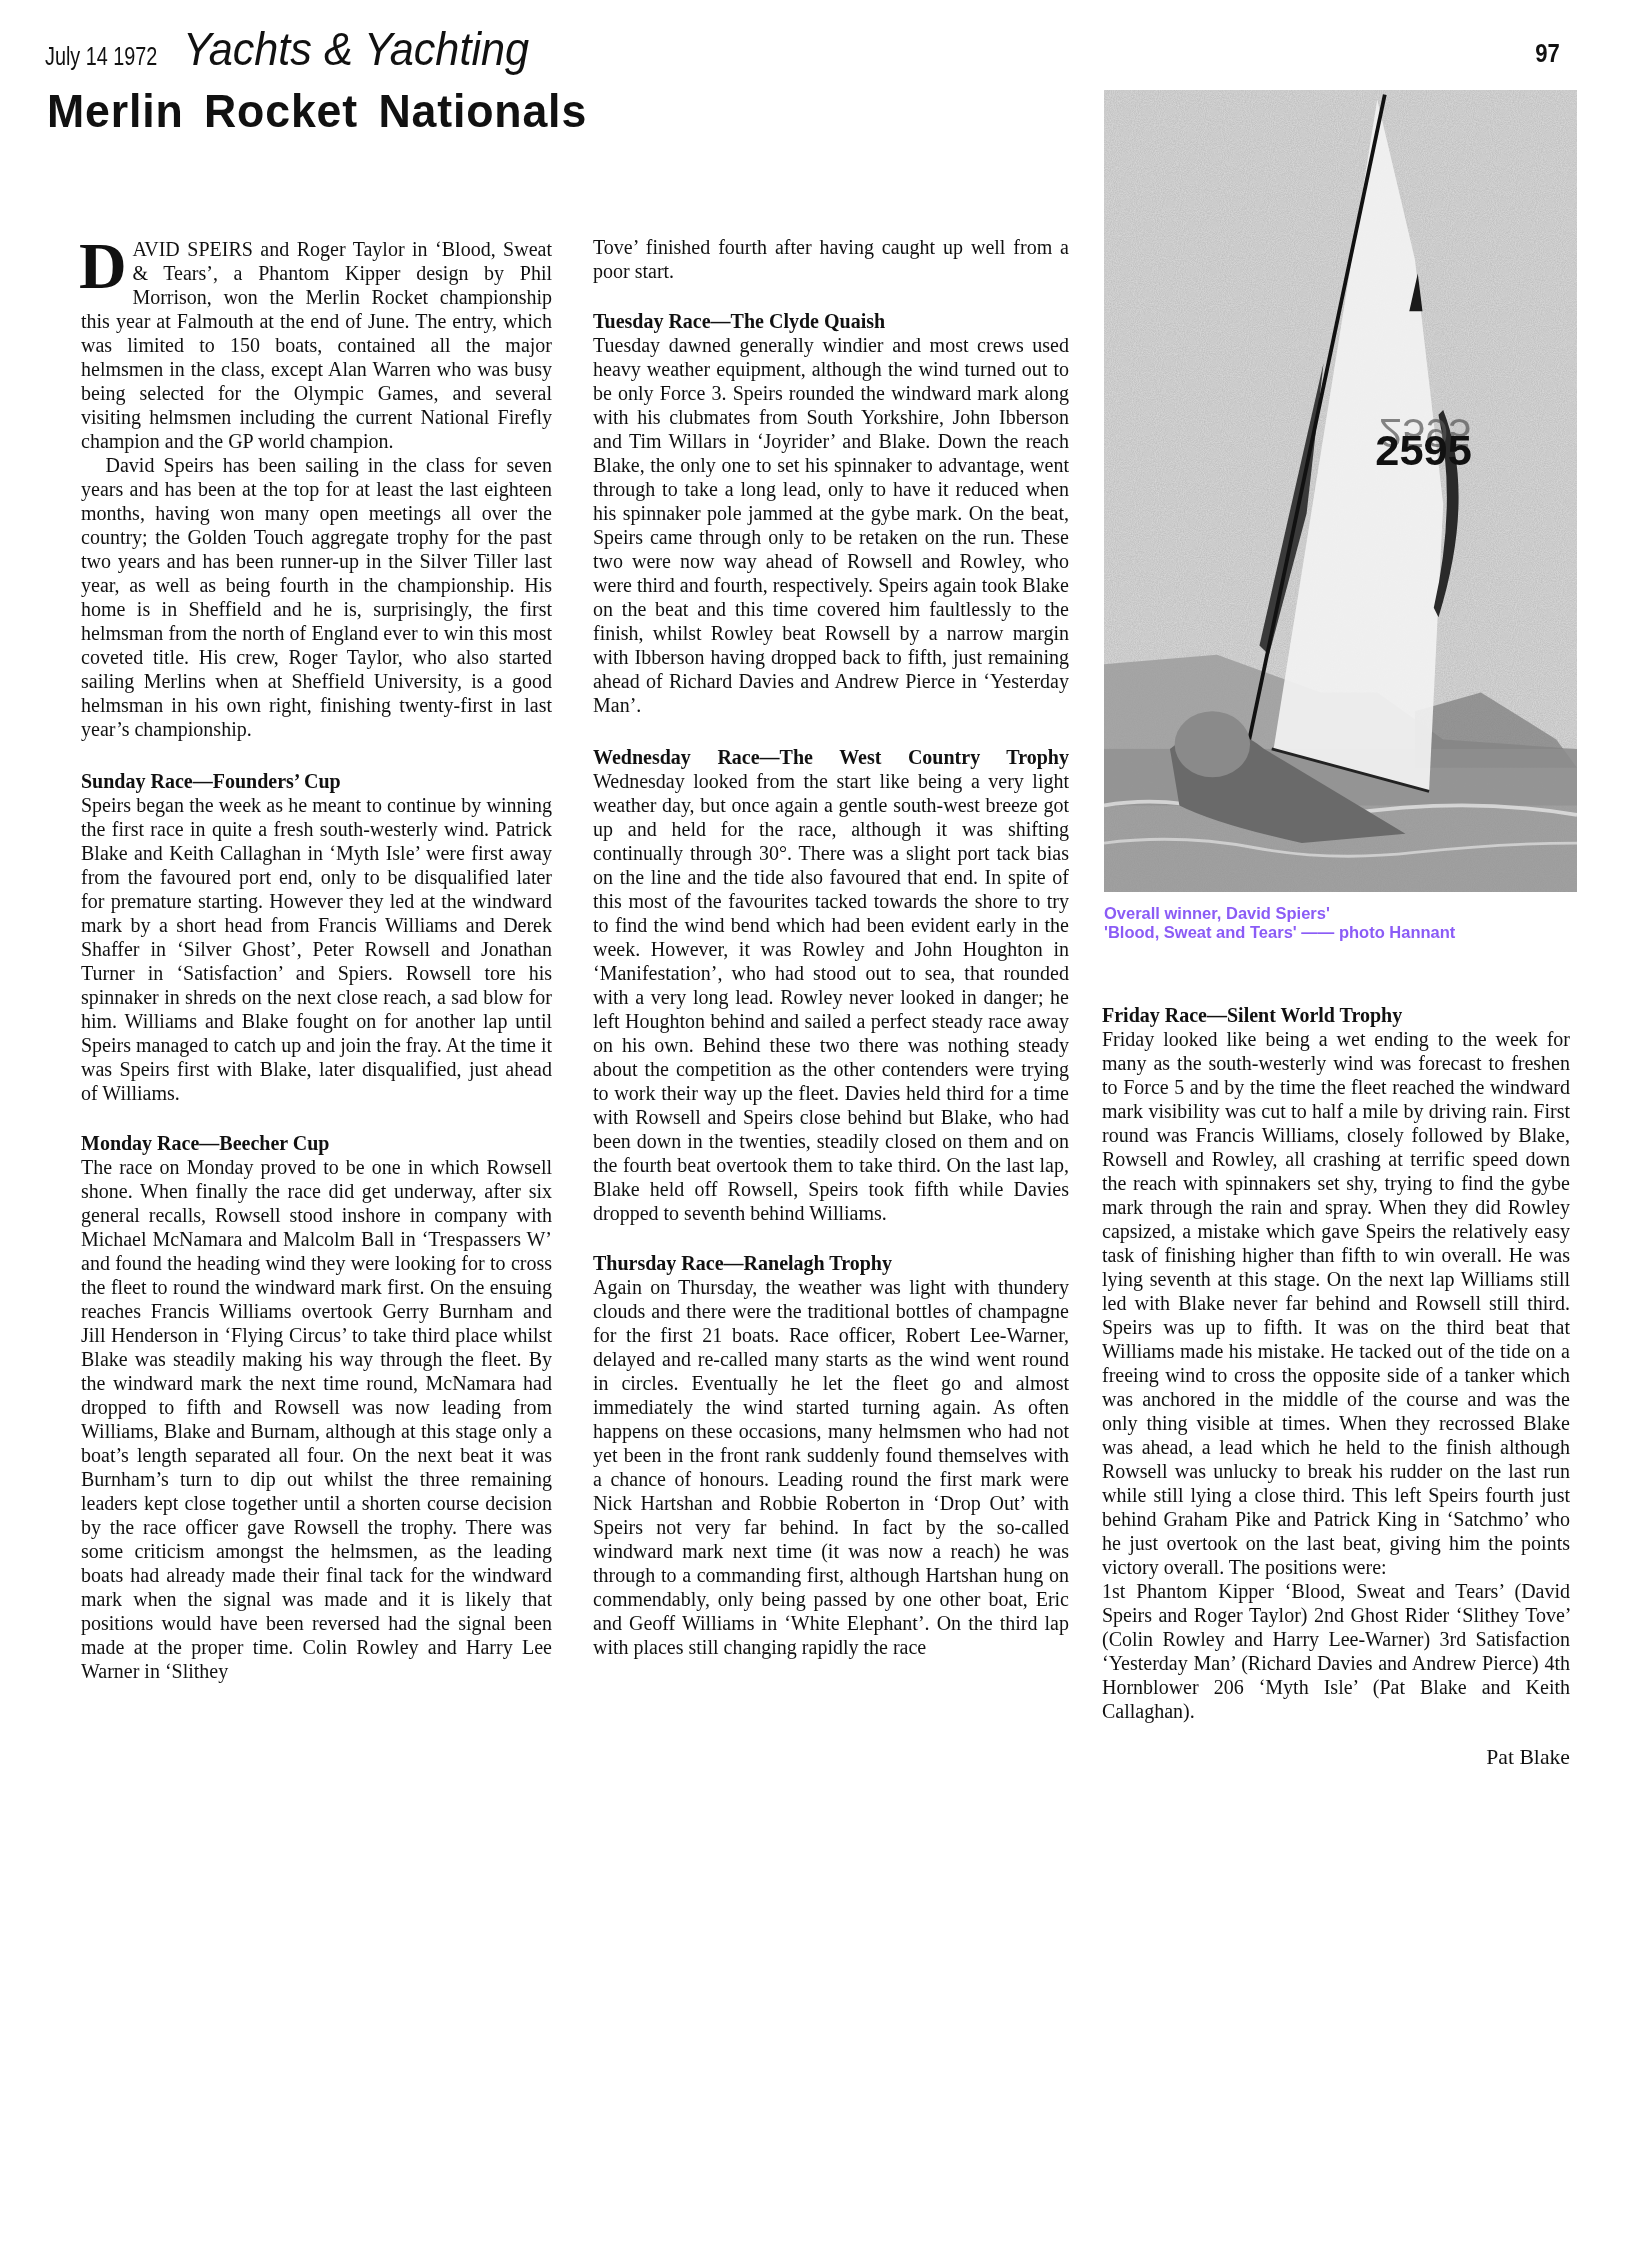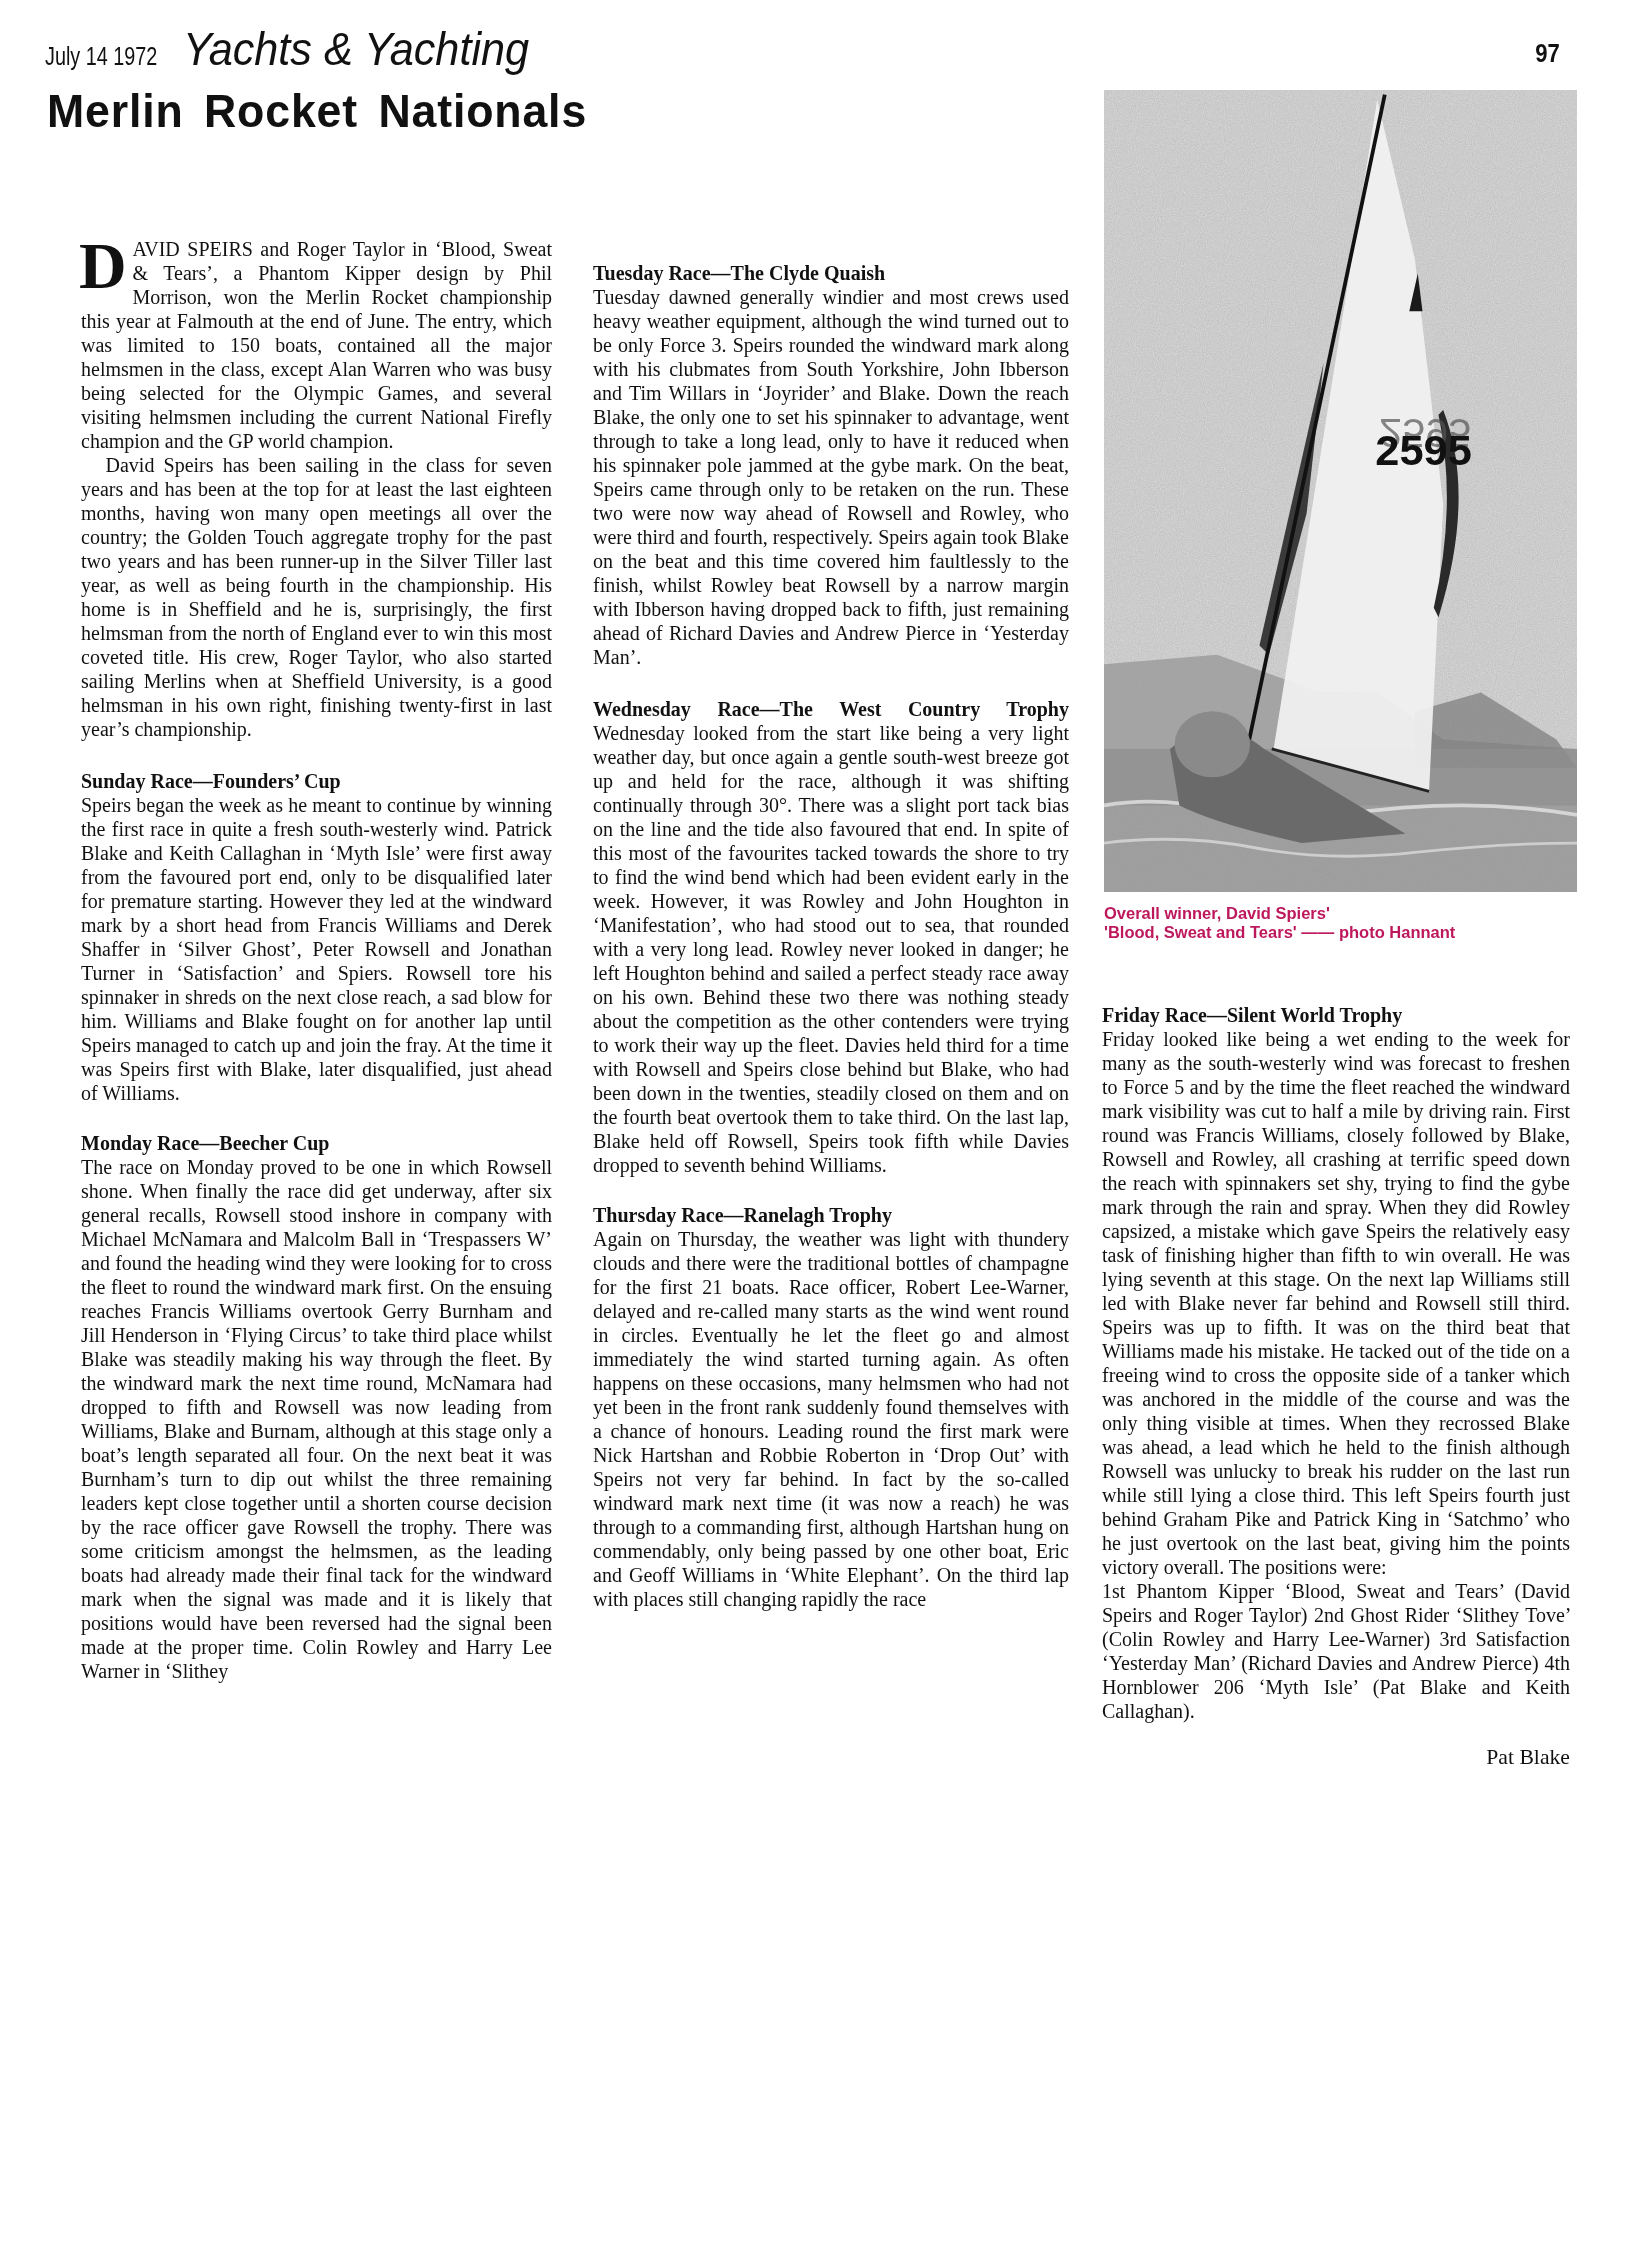--- a/index.html
+++ b/index.html
@@ -38,21 +38,21 @@
   .results { }
   .byline { font-weight: normal; text-align: right; font-size: 21.7px; margin-top: 22px; }
   .photo {
     position: absolute; left: 1104px; top: 90px; width: 473px; height: 802px;
     background: #e2e2e2; overflow: hidden;
   }
   .photo svg { width: 100%; height: 100%; display: block; }
   .caption {
     position: absolute; left: 1104px; top: 904px; width: 473px;
     font-family: "Liberation Sans", sans-serif; font-size: 16.5px; line-height: 19px;
-    font-weight: bold; color: #be185d;
+    font-weight: bold; color: #8b5cf6;
   }
 </style>
 </head>
 <body>
 
 <div class="masthead">
   <span class="mast-date">July 14 1972</span>
   <span class="mast-title">Yachts &amp; Yachting</span>
 </div>
 <div class="page-number">97</div>
@@ -61,20 +61,21 @@
 <div class="col col-1">
   <p><span class="drop">D</span><span>AVID SPEIRS and Roger Taylor in ‘Blood, Sweat &amp; Tears’, a Phantom Kipper design by Phil Morrison, won the Merlin Rocket championship this year at Falmouth at the end of June. The entry, which was limited to 150 boats, contained all the major helmsmen in the class, except Alan Warren who was busy being selected for the Olympic Games, and several visiting helmsmen including the current National Firefly champion and the GP world champion.</span></p>
   <p class="indent">David Speirs has been sailing in the class for seven years and has been at the top for at least the last eighteen months, having won many open meetings all over the country; the Golden Touch aggregate trophy for the past two years and has been runner-up in the Silver Tiller last year, as well as being fourth in the championship. His home is in Sheffield and he is, surprisingly, the first helmsman from the north of England ever to win this most coveted title. His crew, Roger Taylor, who also started sailing Merlins when at Sheffield University, is a good helmsman in his own right, finishing twenty-first in last year’s championship.</p>
   <div class="sec-head" style="margin-top:28px">Sunday Race—Founders’ Cup</div>
   <p>Speirs began the week as he meant to continue by winning the first race in quite a fresh south-westerly wind. Patrick Blake and Keith Callaghan in ‘Myth Isle’ were first away from the favoured port end, only to be disqualified later for premature starting. However they led at the windward mark by a short head from Francis Williams and Derek Shaffer in ‘Silver Ghost’, Peter Rowsell and Jonathan Turner in ‘Satisfaction’ and Spiers. Rowsell tore his spinnaker in shreds on the next close reach, a sad blow for him. Williams and Blake fought on for another lap until Speirs managed to catch up and join the fray. At the time it was Speirs first with Blake, later disqualified, just ahead of Williams.</p>
   <div class="sec-head" style="">Monday Race—Beecher Cup</div>
   <p id="monday-body" style="margin-right:0">The race on Monday proved to be one in which Rowsell shone. When finally the race did get underway, after six general recalls, Rowsell stood inshore in company with Michael McNamara and Malcolm Ball in ‘Trespassers W’ and found the heading wind they were looking for to cross the fleet to round the windward mark first. On the ensuing reaches Francis Williams overtook Gerry Burnham and Jill Henderson in ‘Flying Circus’ to take third place whilst Blake was steadily making his way through the fleet. By the windward mark the next time round, McNamara had dropped to fifth and Rowsell was now leading from Williams, Blake and Burnam, although at this stage only a boat’s length separated all four. On the next beat it was Burnham’s turn to dip out whilst the three remaining leaders kept close together until a shorten course decision by the race officer gave Rowsell the trophy. There was some criticism amongst the helmsmen, as the leading boats had already made their final tack for the windward mark when the signal was made and it is likely that positions would have been reversed had the signal been made at the proper time. Colin Rowley and Harry Lee Warner in ‘Slithey</p>
 </div>
 
 <div class="col col-2">
+  <p id="monday-cont">Tove’ finished fourth after having caught up well from a poor start.</p>
   <div class="sec-head" style="margin-top:26px">Tuesday Race—The Clyde Quaish</div>
   <p>Tuesday dawned generally windier and most crews used heavy weather equipment, although the wind turned out to be only Force 3. Speirs rounded the windward mark along with his clubmates from South Yorkshire, John Ibberson and Tim Willars in ‘Joyrider’ and Blake. Down the reach Blake, the only one to set his spinnaker to advantage, went through to take a long lead, only to have it reduced when his spinnaker pole jammed at the gybe mark. On the beat, Speirs came through only to be retaken on the run. These two were now way ahead of Rowsell and Rowley, who were third and fourth, respectively. Speirs again took Blake on the beat and this time covered him faultlessly to the finish, whilst Rowley beat Rowsell by a narrow margin with Ibberson having dropped back to fifth, just remaining ahead of Richard Davies and Andrew Pierce in ‘Yesterday Man’.</p>
   <div class="sec-head justify" style="margin-top:28px">Wednesday Race—The West Country Trophy</div>
   <p>Wednesday looked from the start like being a very light weather day, but once again a gentle south-west breeze got up and held for the race, although it was shifting continually through 30°. There was a slight port tack bias on the line and the tide also favoured that end. In spite of this most of the favourites tacked towards the shore to try to find the wind bend which had been evident early in the week. However, it was Rowley and John Houghton in ‘Manifestation’, who had stood out to sea, that rounded with a very long lead. Rowley never looked in danger; he left Houghton behind and sailed a perfect steady race away on his own. Behind these two there was nothing steady about the competition as the other contenders were trying to work their way up the fleet. Davies held third for a time with Rowsell and Speirs close behind but Blake, who had been down in the twenties, steadily closed on them and on the fourth beat overtook them to take third. On the last lap, Blake held off Rowsell, Speirs took fifth while Davies dropped to seventh behind Williams.</p>
   <div class="sec-head" style="">Thursday Race—Ranelagh Trophy</div>
   <p id="thursday-body">Again on Thursday, the weather was light with thundery clouds and there were the traditional bottles of champagne for the first 21 boats. Race officer, Robert Lee-Warner, delayed and re-called many starts as the wind went round in circles. Eventually he let the fleet go and almost immediately the wind started turning again. As often happens on these occasions, many helmsmen who had not yet been in the front rank suddenly found themselves with a chance of honours. Leading round the first mark were Nick Hartshan and Robbie Roberton in ‘Drop Out’ with Speirs not very far behind. In fact by the so-called windward mark next time (it was now a reach) he was through to a commanding first, although Hartshan hung on commendably, only being passed by one other boat, Eric and Geoff Williams in ‘White Elephant’. On the third lap with places still changing rapidly the race</p>
 </div>
 
 <div class="photo">
   <svg viewBox="0 0 502 852" preserveAspectRatio="none">

